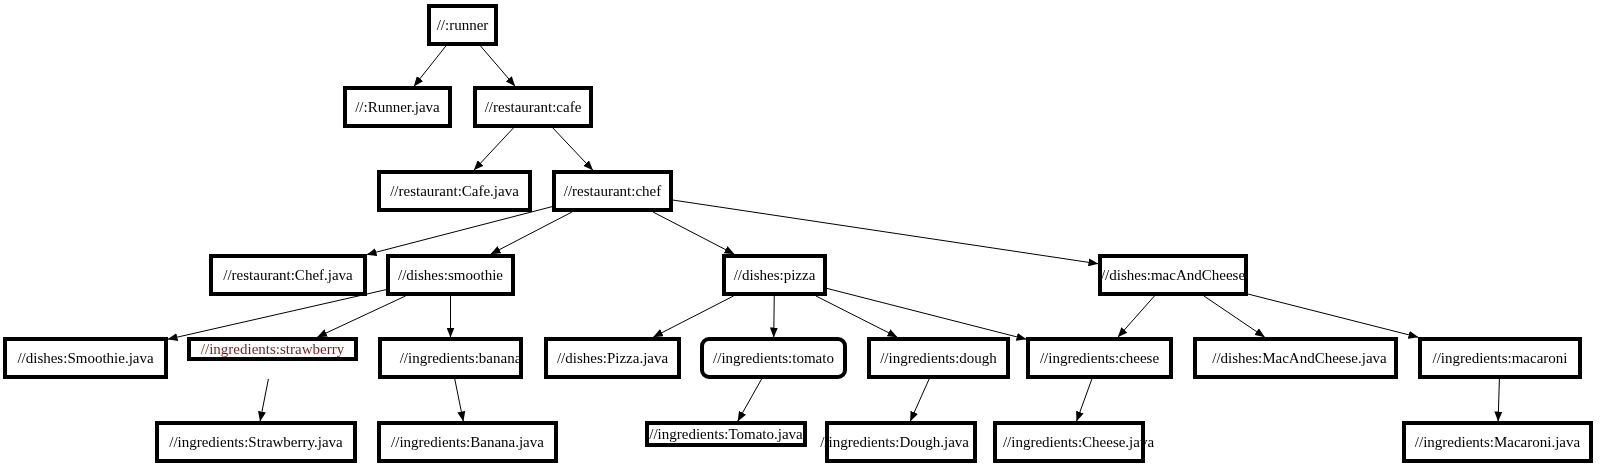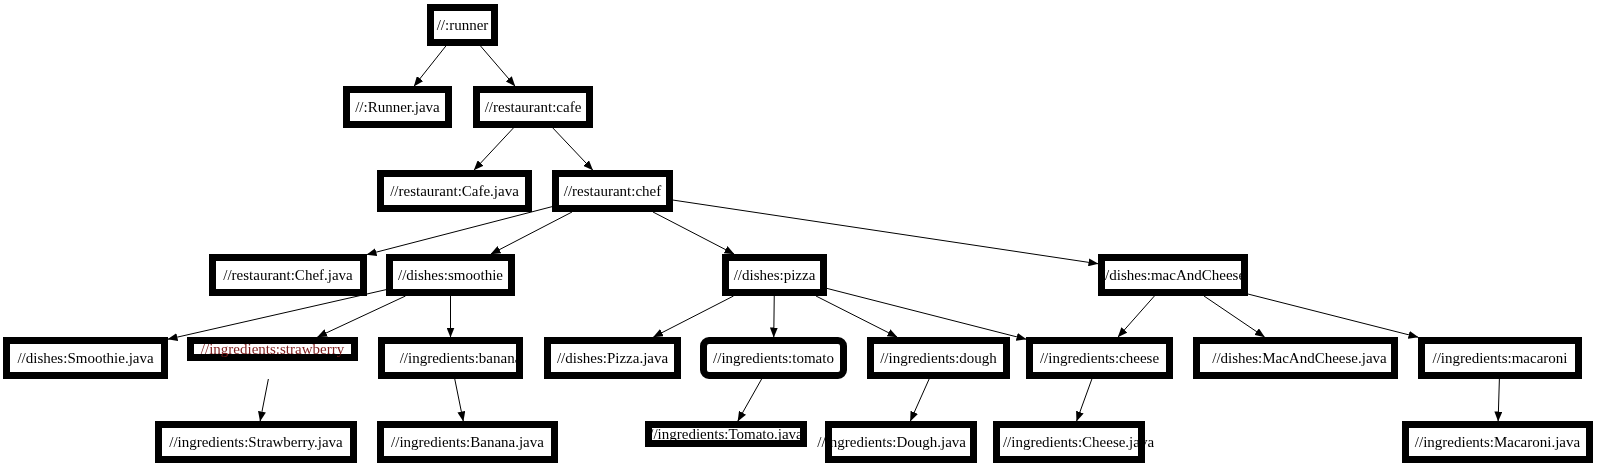--- a/index.html
+++ b/index.html
@@ -18,21 +18,21 @@
   #edge-layer {
     position: absolute;
     top: 0;
     left: 0;
     width: 1600px;
     height: 468px;
   }
   .node {
     position: absolute;
     box-sizing: border-box;
-    border: 7px solid #0369a1;
+    border: 4px solid #0369a1;
     background: #ffffff;
     display: flex;
     align-items: center;
     justify-content: center;
     font-size: 15px;
     color: #000000;
     white-space: nowrap;
     line-height: 1;
   }
   .node span {

